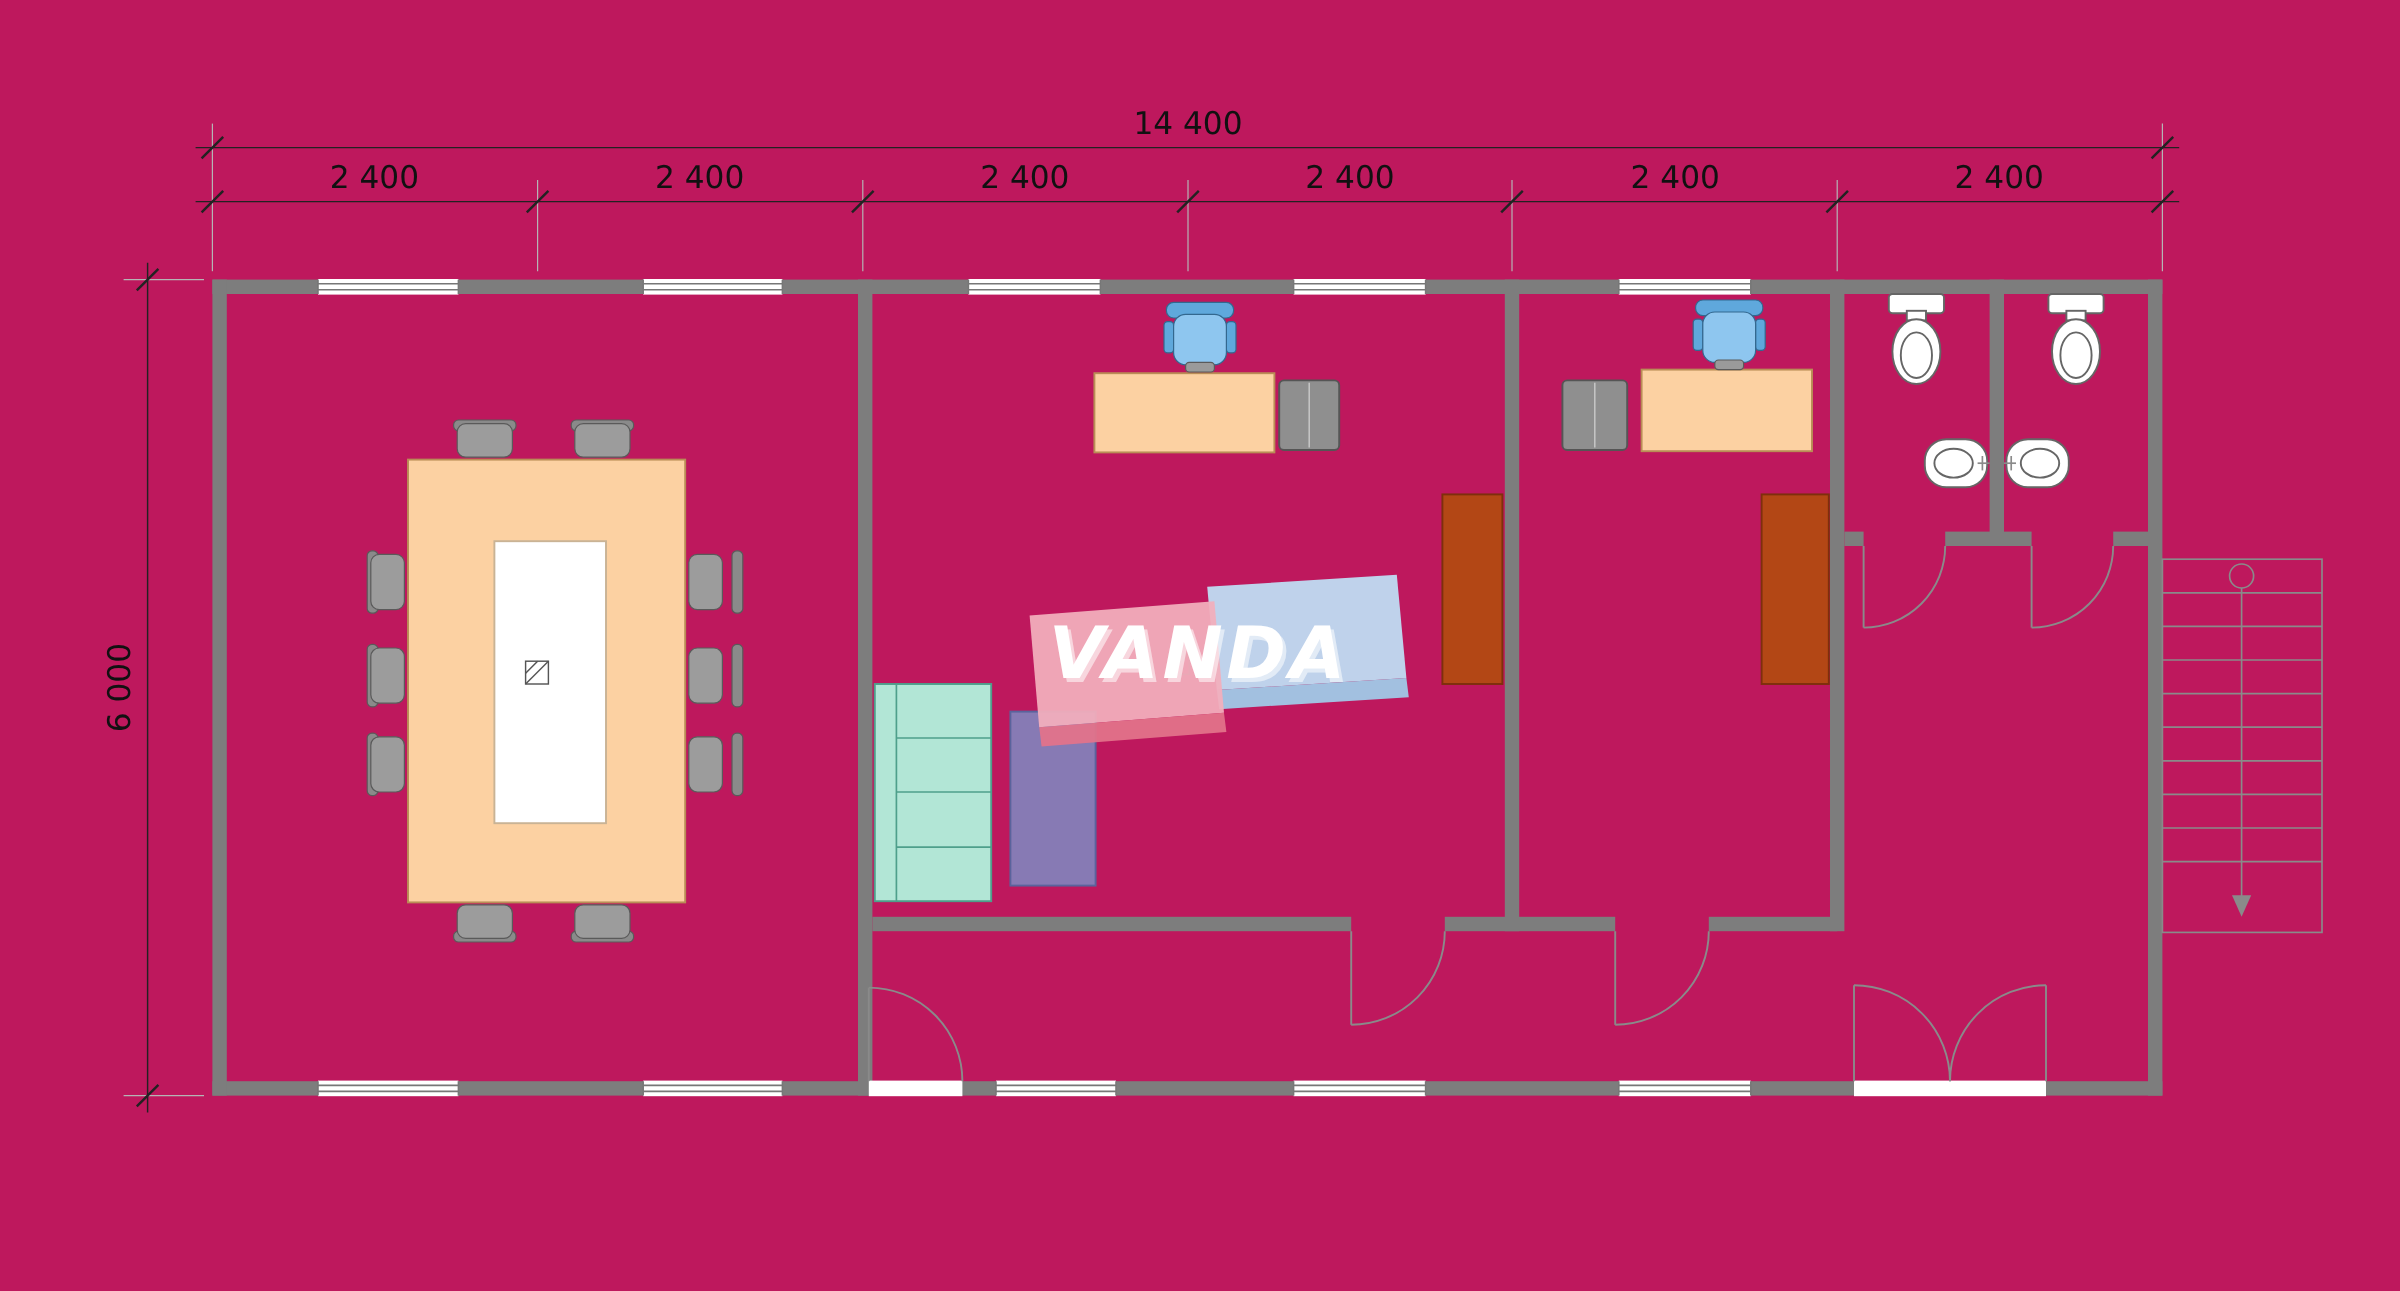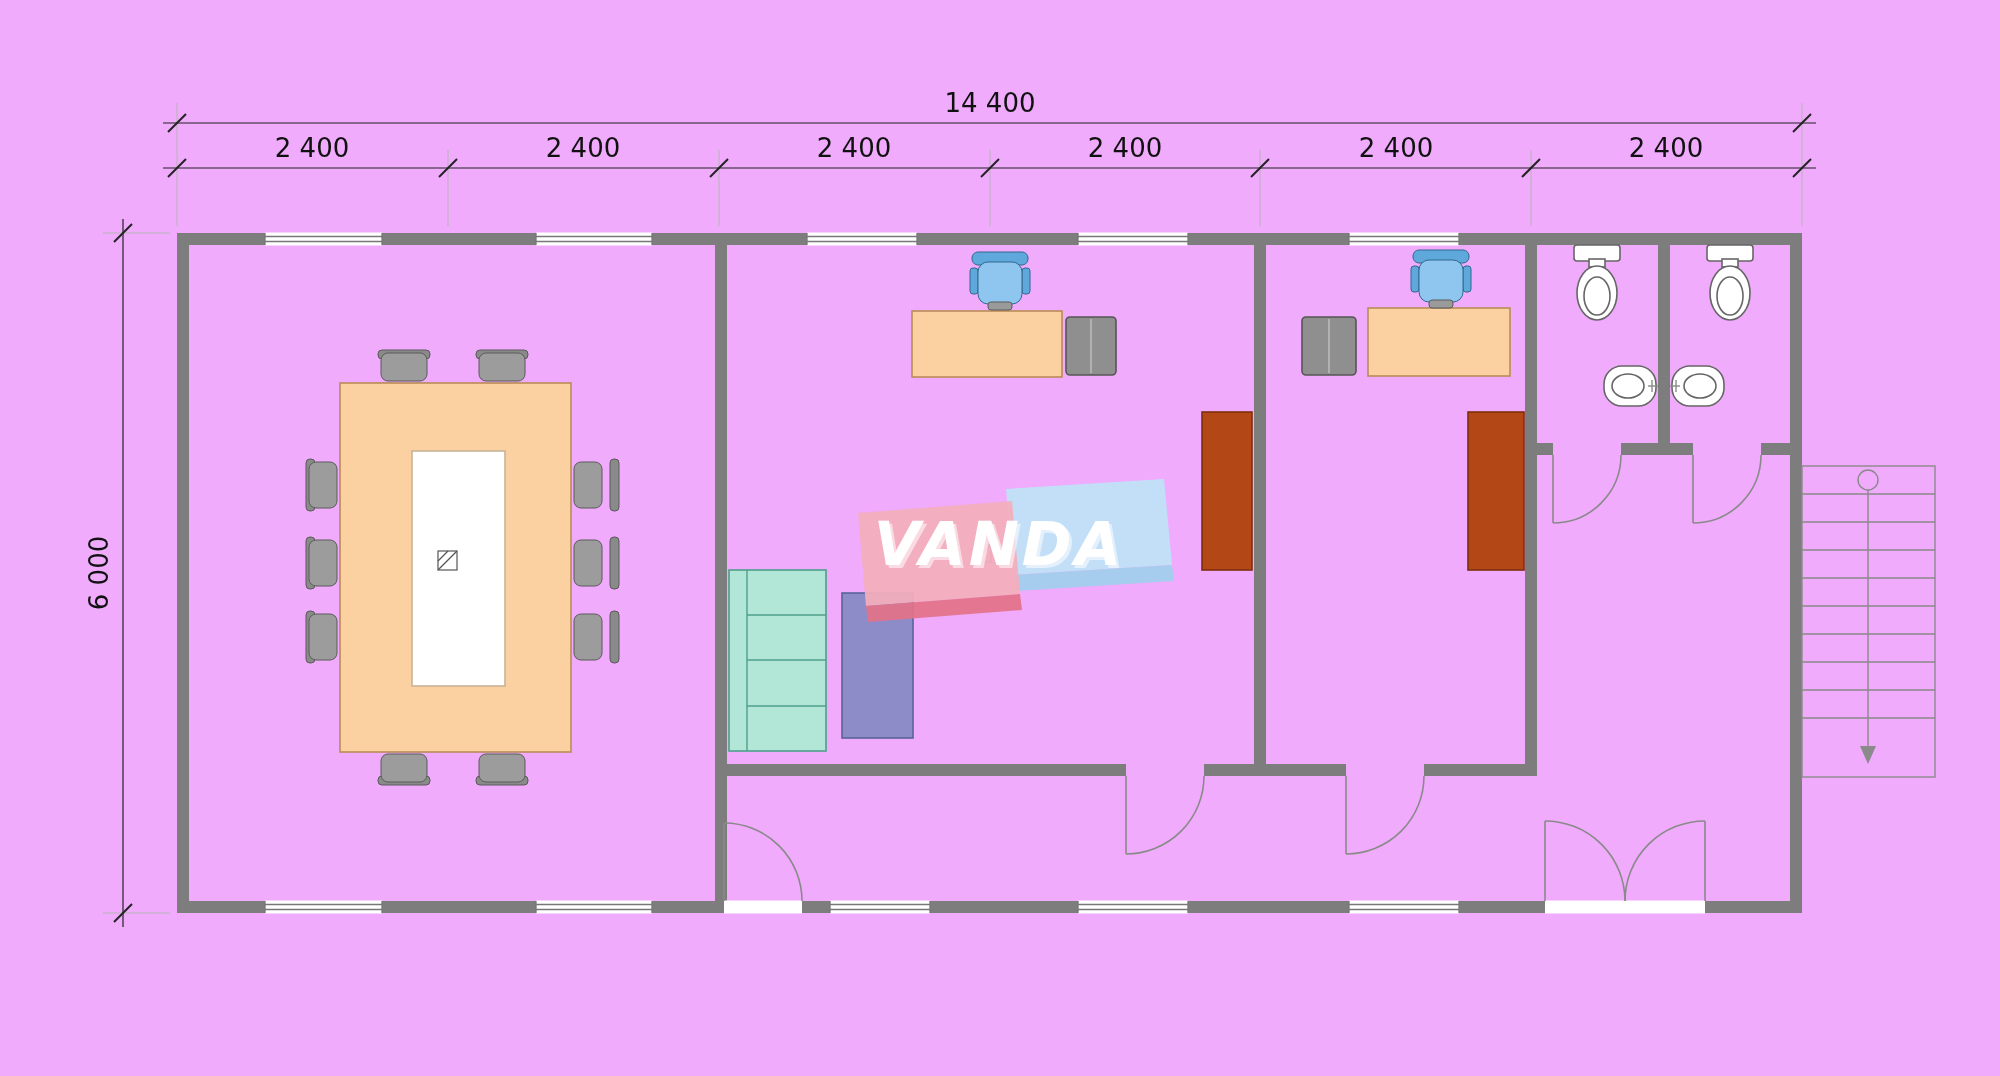--- a/index.html
+++ b/index.html
@@ -1,16 +1,16 @@
 <!DOCTYPE html>
 <html><head>
 <meta charset="utf-8">
 <style>
   html,body{margin:0;padding:0;background:#ffffff;}
-  #stage{position:relative;width:2000px;height:1076px;background:#f0abfc;overflow:hidden;
+  #stage{position:relative;width:2000px;height:1076px;background:#be185d;overflow:hidden;
          font-family:"DejaVu Sans",sans-serif;}
   svg{display:block;}
   .wall{fill:#7d7d7d;}
   .wingap{fill:#ffffff;}
   .winline{stroke:#777777;stroke-width:1.3;}
   .door{stroke:#8a8a8a;stroke-width:1.6;fill:none;}
   .thin{stroke:#8a8a8a;stroke-width:1.4;fill:none;}
   .fixture{stroke:#666666;stroke-width:1.6;fill:#ffffff;}
   .dimline{stroke:#222222;stroke-width:1.2;}
   .tick{stroke:#222222;stroke-width:2;}

